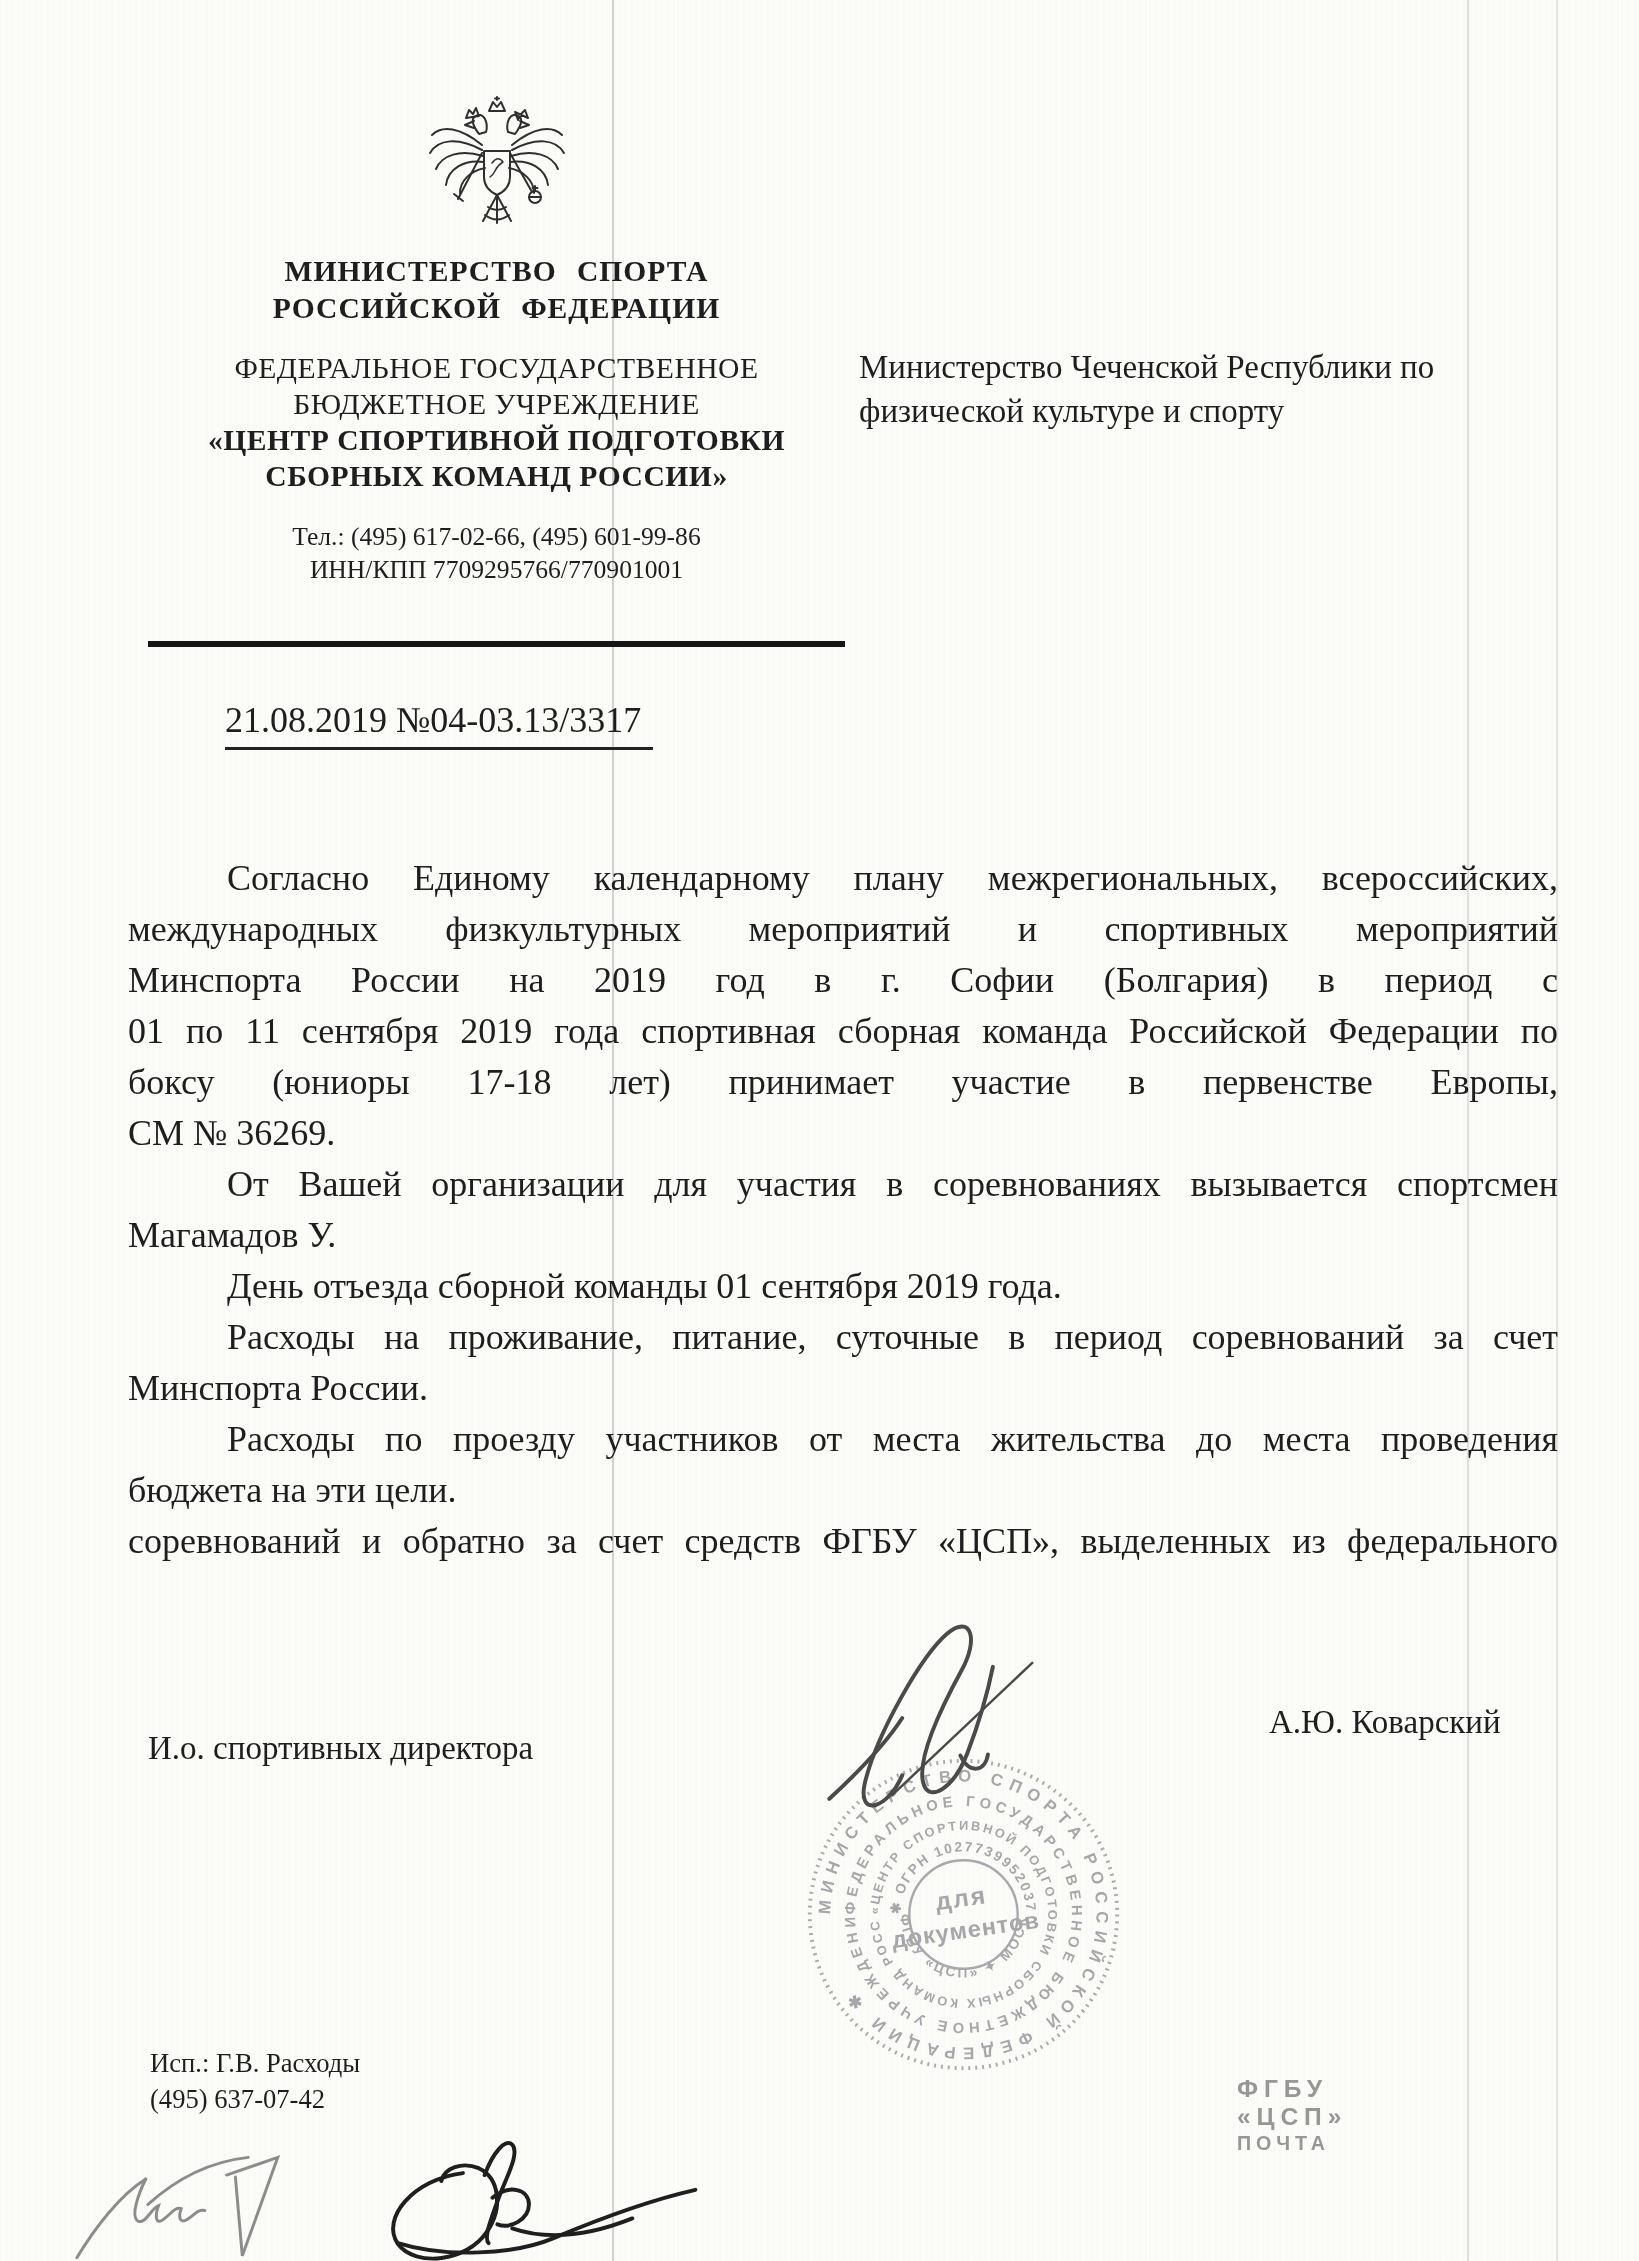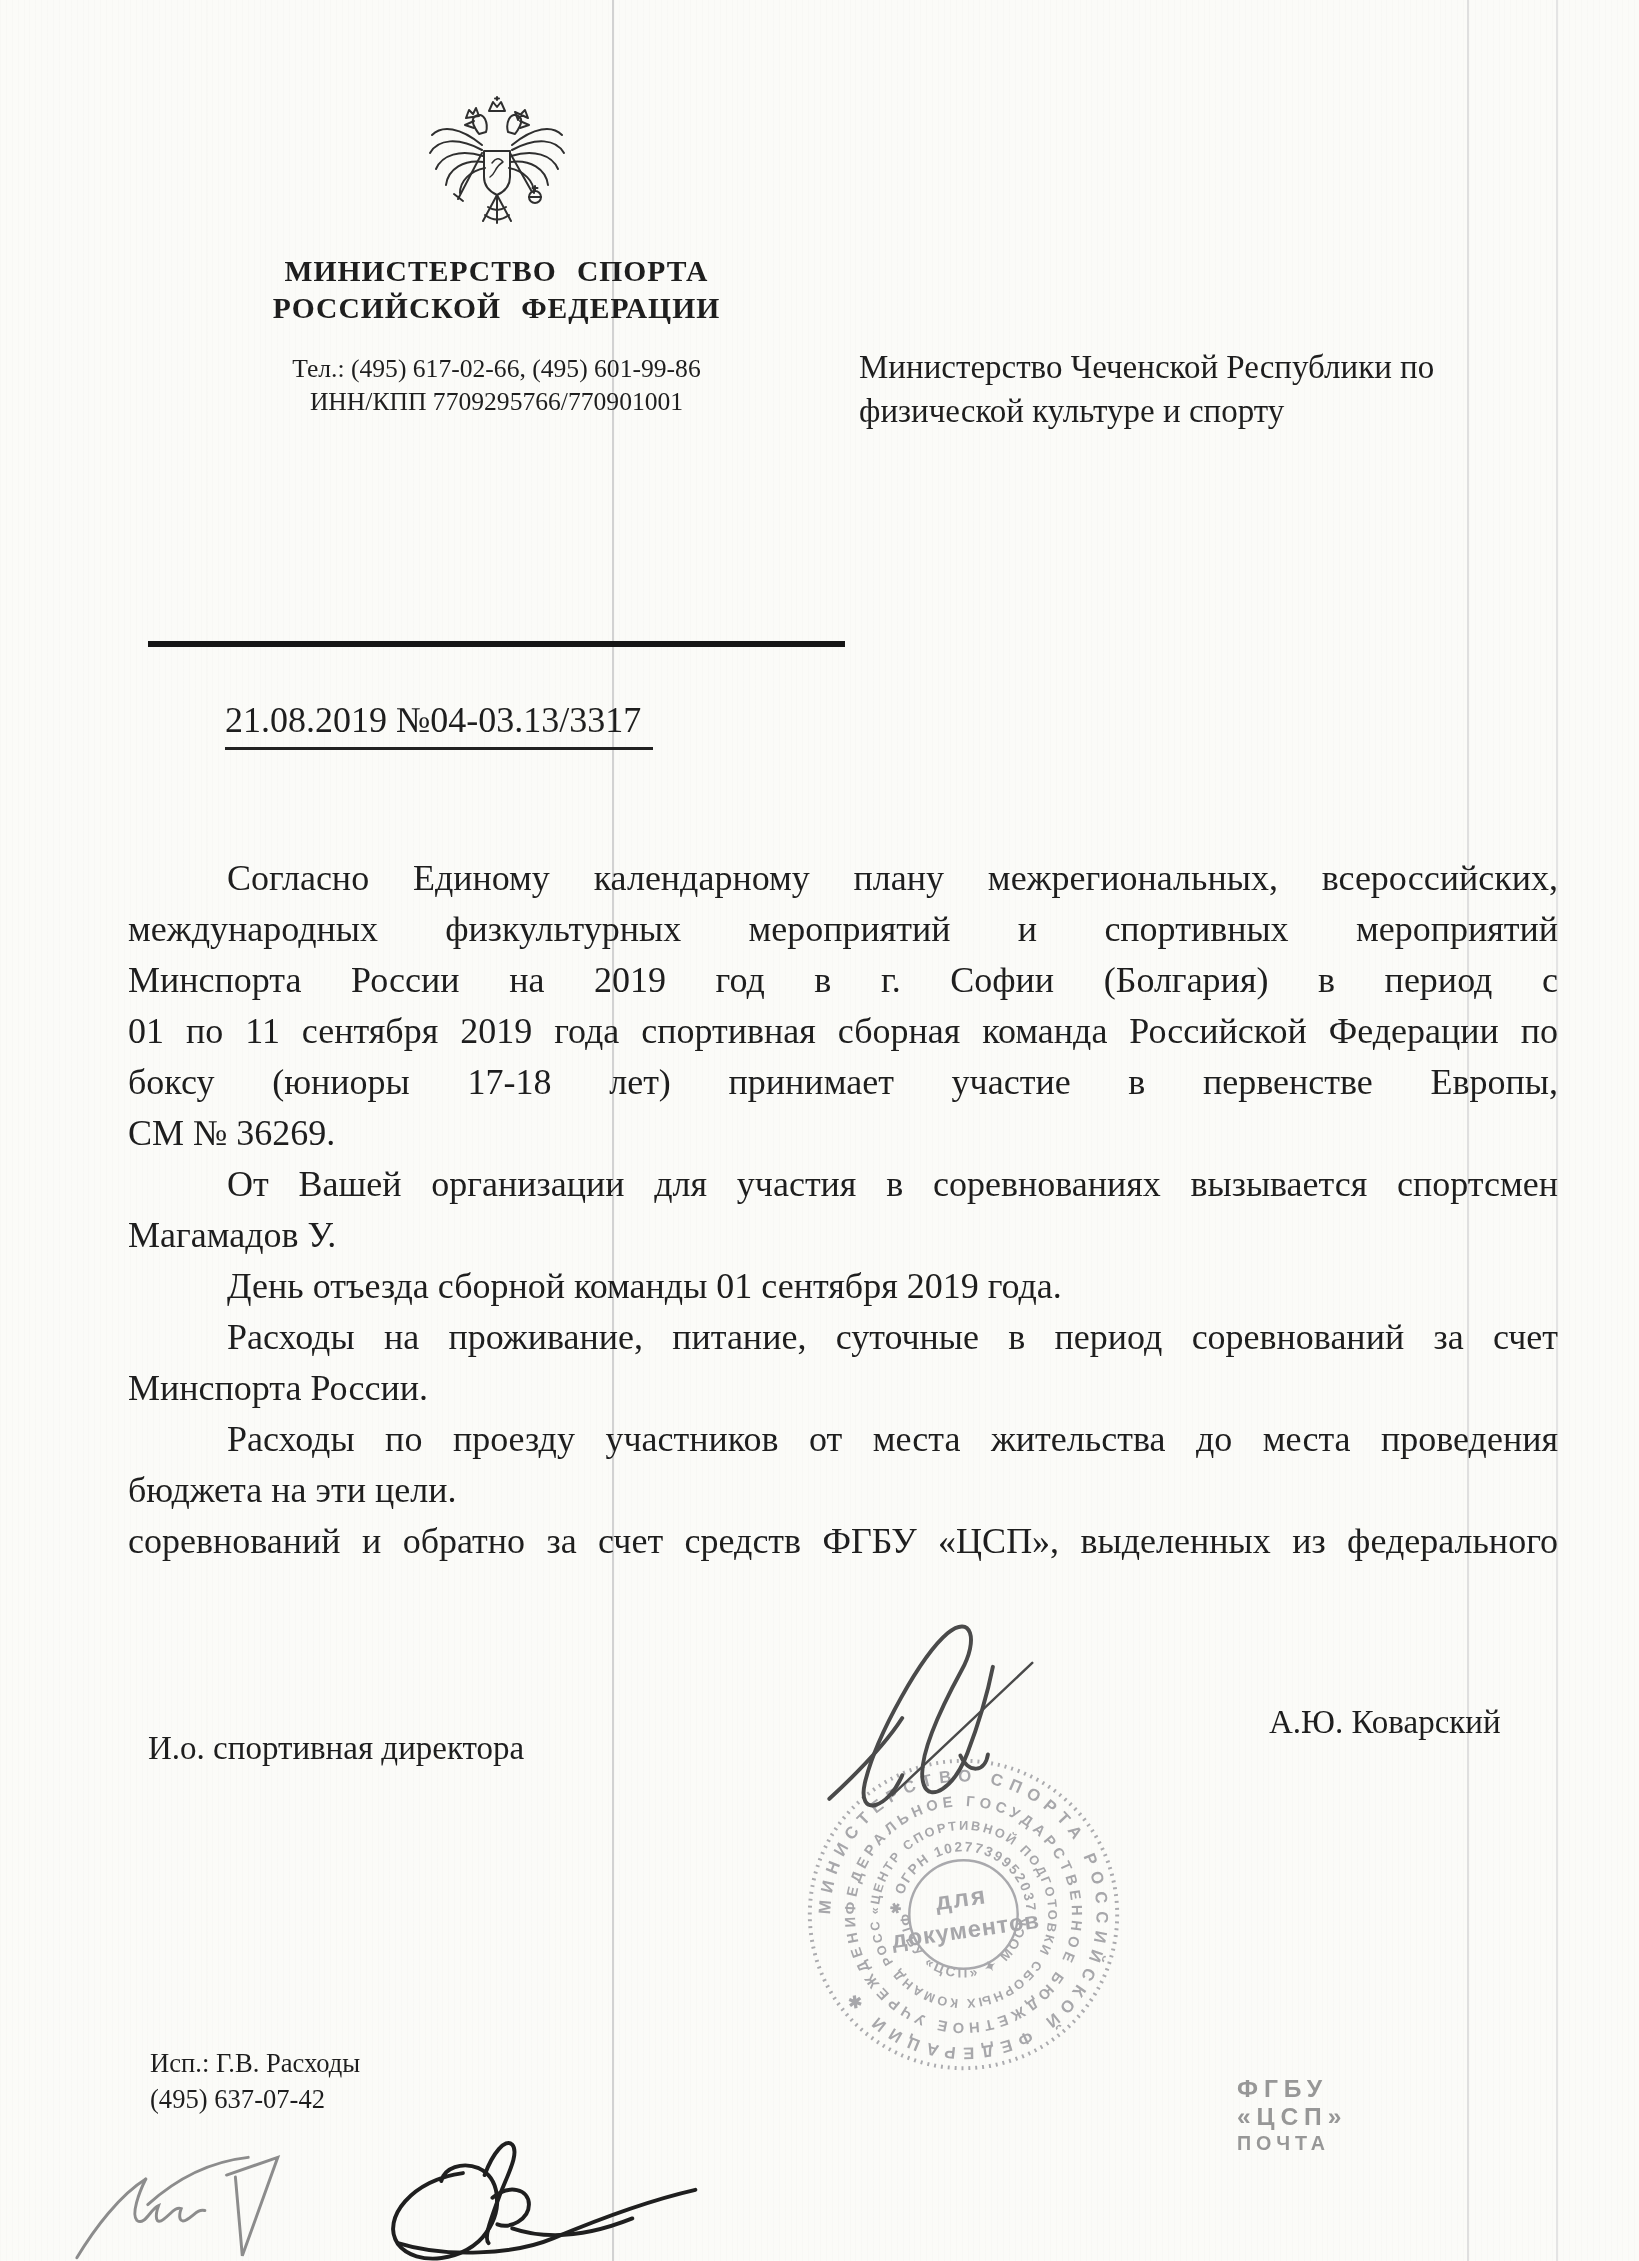--- a/index.html
+++ b/index.html
@@ -91,20 +91,26 @@
       <circle cx="113" cy="102" r="6"></circle>
       <path d="M107,102 h12 M113,96 v-5 M110.5,93 h5"></path>
       <path d="M88,58 L110,97"></path>
     </svg>
 
     <div class="ministry">
       <div>МИНИСТЕРСТВО СПОРТА</div>
       <div>РОССИЙСКОЙ ФЕДЕРАЦИИ</div>
     </div>
 
+    <div class="org-name">
+      <div>ФЕДЕРАЛЬНОЕ ГОСУДАРСТВЕННОЕ</div>
+      <div>БЮДЖЕТНОЕ УЧРЕЖДЕНИЕ</div>
+      <div class="b">«ЦЕНТР СПОРТИВНОЙ ПОДГОТОВКИ</div>
+      <div class="b">СБОРНЫХ КОМАНД РОССИИ»</div>
+    </div>
 
     <div class="address">
       <div>Тел.: (495) 617-02-66, (495) 601-99-86</div>
       <div>ИНН/КПП 7709295766/770901001</div>
     </div>
   </div>
 
   <div class="rule"></div>
 
   <div class="recipient">
@@ -124,21 +130,21 @@
     <div class="ln jst ind">От Вашей организации для участия в соревнованиях вызывается спортсмен</div>
     <div class="ln last">Магамадов У.</div>
     <div class="ln last ind">День отъезда сборной команды 01 сентября 2019 года.</div>
     <div class="ln jst ind">Расходы на проживание, питание, суточные в период соревнований за счет</div>
     <div class="ln last">Минспорта России.</div>
     <div class="ln jst ind">Расходы по проезду участников от места жительства до места проведения</div>
     <div class="ln last">бюджета на эти цели.</div>
     <div class="ln jst">соревнований и обратно за счет средств ФГБУ «ЦСП», выделенных из федерального</div>
   </div>
 
-  <div class="sig-title">И.о. спортивная директора</div>
+  <div class="sig-title">И.о. спортивных директора</div>
   <div class="sig-name">А.Ю. Коварский</div>
 
   <svg class="stamp-svg" viewBox="0 0 340 340">
     <defs>
       <path id="ringOuter" d="M35,170 A135,135 0 1 1 305,170 A135,135 0 1 1 35,170"></path>
       <path id="ringMid" d="M60,170 A110,110 0 1 1 280,170 A110,110 0 1 1 60,170"></path>
       <path id="ringOrg" d="M84,170 A86,86 0 1 1 256,170 A86,86 0 1 1 84,170"></path>
       <path id="ringOgrnTop" d="M106,170 A64,64 0 0 1 234,170"></path>
       <path id="ringOgrnBot" d="M106,170 A64,64 0 0 0 234,170"></path>
     </defs>

